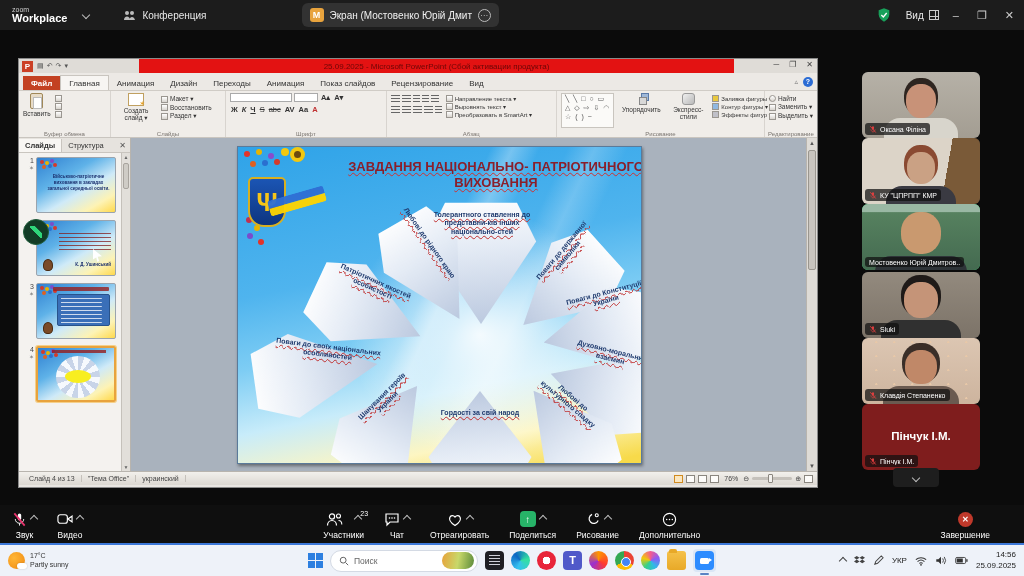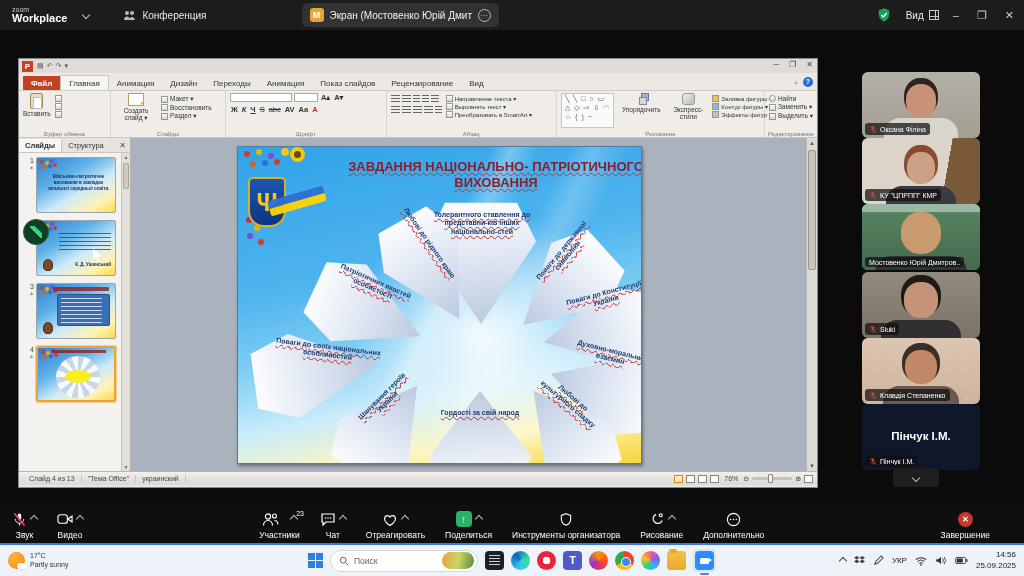--- a/index.html
+++ b/index.html
@@ -168,21 +168,21 @@
   
   .sidebar { position:absolute; left:855px; top:30px; width:169px; height:475px; }
   .tile { position:absolute; left:7px; width:118px; height:66px; border-radius:6px; overflow:hidden; background:#2a2a2a; }
   .tile.active { outline:2px solid #23d06a; outline-offset:-2px; }
   .tile .scene { position:absolute; inset:0; }
   .head { position:absolute; left:50%; transform:translateX(-50%); border-radius:46%; }
   .torso { position:absolute; left:50%; transform:translateX(-50%); bottom:-8px; border-radius:16px 16px 0 0; }
   .pill { position:absolute; left:3px; bottom:3px; background:rgba(15,15,15,.72); border-radius:3px; padding:1.5px 4px; display:flex; align-items:center; gap:3px; max-width:112px; }
   .pill span { color:#fff; font-size:7px; white-space:nowrap; overflow:hidden; }
   .micmuted { flex:0 0 auto; }
-  .tile.novideo { background:#0f172a; }
+  .tile.novideo { background:#7f1d1d; }
   .nvname { position:absolute; left:0; right:0; top:26px; text-align:center; color:#fff; font-weight:bold; font-size:11.5px; }
   .morebtn { position:absolute; left:38px; top:438px; width:46px; height:19px; background:#1e1e1e; border-radius:4px; display:flex; align-items:center; justify-content:center; }
 
   
   .ztb { position:absolute; left:0; top:505px; width:1024px; height:38px; background:#0f0f0f; display:flex; align-items:center; padding:0 10px; }
   .ztb-mid { flex:1; display:flex; justify-content:center; align-items:center; gap:16px; }
   .zbtn { display:flex; flex-direction:column; align-items:center; gap:2px; color:#fff; font-size:8.5px; position:relative; padding:2px 2px 0; }
   .zbtn .irow { height:17px; display:flex; align-items:center; gap:4px; }
   .badge { position:absolute; top:-1px; right:-7px; color:#fff; font-size:7px; }
   .shareico { width:16px; height:16px; background:#27b368; border-radius:4px; display:flex; align-items:center; justify-content:center; color:#fff; font-size:10px; font-weight:bold; }
@@ -266,20 +266,23 @@
 
 <div class="pptwin">
   <div class="ptitle">
     <div class="plogo">P</div>
     <div class="qat">
         <span>▤</span>
         <span>↶</span>
         <span>↷</span>
         <span>▾</span>
       </div>
+    <div class="redbar">
+        <span>25.09.2025 - Microsoft PowerPoint (Сбой активации продукта)</span>
+      </div>
     <div class="pwinctl">
       <span>─</span>
       <span>❐</span>
       <span>✕</span>
     </div>
   </div>
 
   <div class="ptabs">
     <div class="ptab file">Файл</div>
     <div class="ptab active">Главная</div>
@@ -710,28 +713,20 @@
         <span class="chev up"></span>
       </div>
       <span>Отреагировать</span>
     </div>
     <div class="zbtn">
       <div class="irow">
         <span class="shareico">↑</span>
         <span class="chev up"></span>
       </div>
       <span>Поделиться</span>
-    </div>
-    <div class="zbtn">
-      <div class="irow">
-        <svg width="14" height="15" viewBox="0 0 24 24">
-            <path d="M12 2l8 3v6c0 5-3.5 9-8 11-4.5-2-8-6-8-11V5z" fill="none" stroke="#fff" stroke-width="1.8"></path>
-          </svg>
-      </div>
-      <span>Инструменты организатора</span>
     </div>
     <div class="zbtn">
       <div class="irow">
         <svg width="16" height="15" viewBox="0 0 16 16">
             <path d="M7 2.5a5 5 0 1 0 6.5 6.5" fill="none" stroke="#fff" stroke-width="1.3"></path>
             <circle cx="12" cy="3.5" r="1.6" fill="none" stroke="#fff" stroke-width="1.2"></circle>
           </svg>
         <span class="chev up"></span>
       </div>
       <span>Рисование</span>

